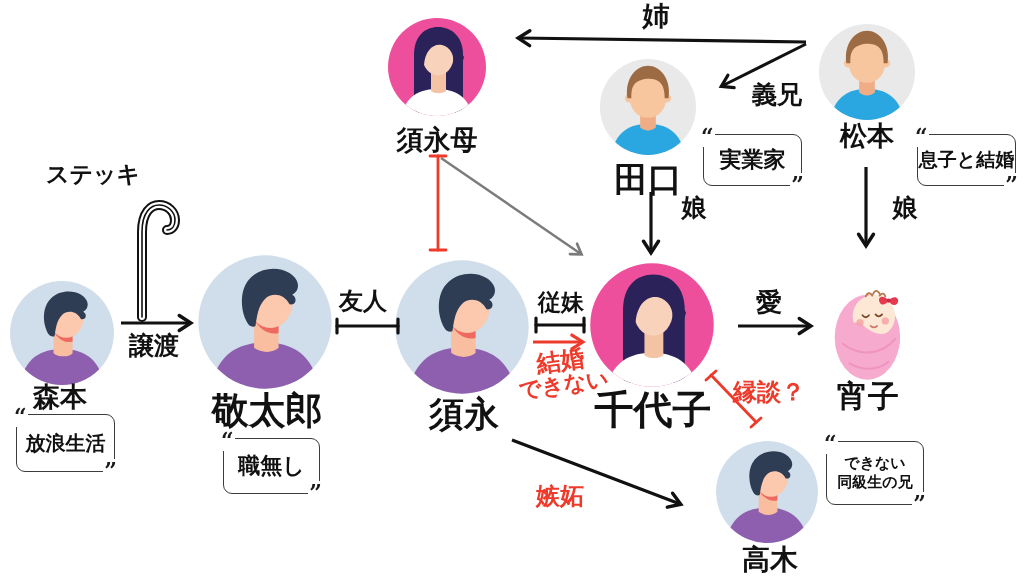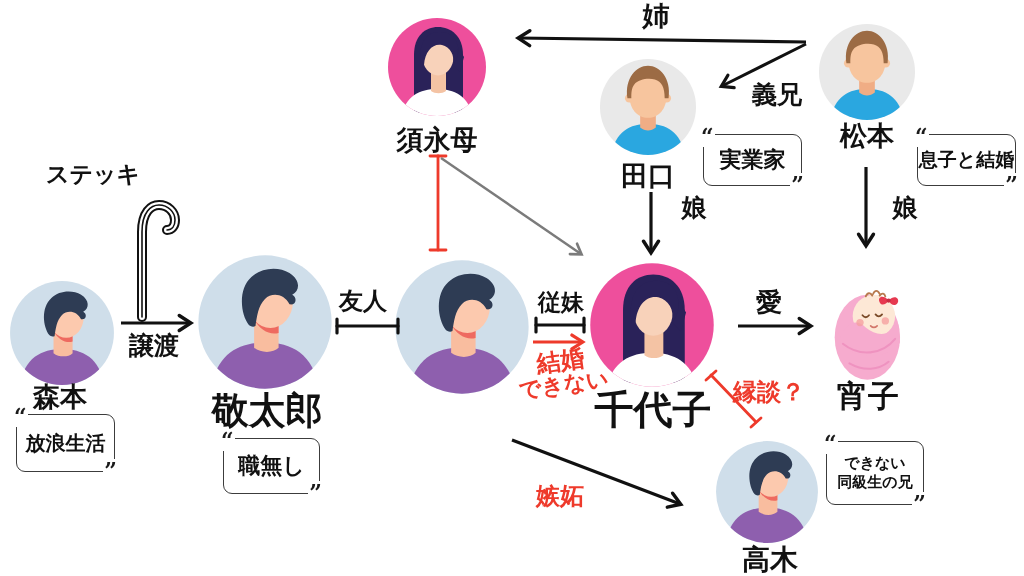--- a/index.html
+++ b/index.html
@@ -188,22 +188,23 @@
       <path d="M711,375 L756,422"></path>
         <path d="M706,380 L716,371"></path>
         <path d="M751,427 L761,418"></path>
     </g>
 
     <path d="M512,440 L680,504" stroke="#111" stroke-width="3.2" marker-end="url(#ah-k)"></path>
   </svg>
 
   <div class="name" style="left:60px;top:383px;font-size:27px">森本</div>
   <div class="name" style="left:267px;top:392px;font-size:37px">敬太郎</div>
+  <div class="name" style="left:464px;top:396px;font-size:35px">須永</div>
   <div class="name" style="left:437px;top:126px;font-size:27px">須永母</div>
-  <div class="name" style="left:648px;top:162px;font-size:27px">田口</div>
+  <div class="name" style="left:648px;top:162px;font-size:34px">田口</div>
   <div class="name" style="left:867px;top:122px;font-size:27px">松本</div>
   <div class="name" style="left:653px;top:390px;font-size:39px">千代子</div>
   <div class="name" style="left:770px;top:545px;font-size:28px">高木</div>
   <div class="name" style="left:868px;top:380px;font-size:31px">宵子</div>
 
   <div class="qbox" style="left:16px;top:414px;width:97px;height:56px;font-size:20px">
     <span class="qmark qo">“</span>
     <span>放浪生活</span>
     <span class="qmark qc">”</span>
   </div>

